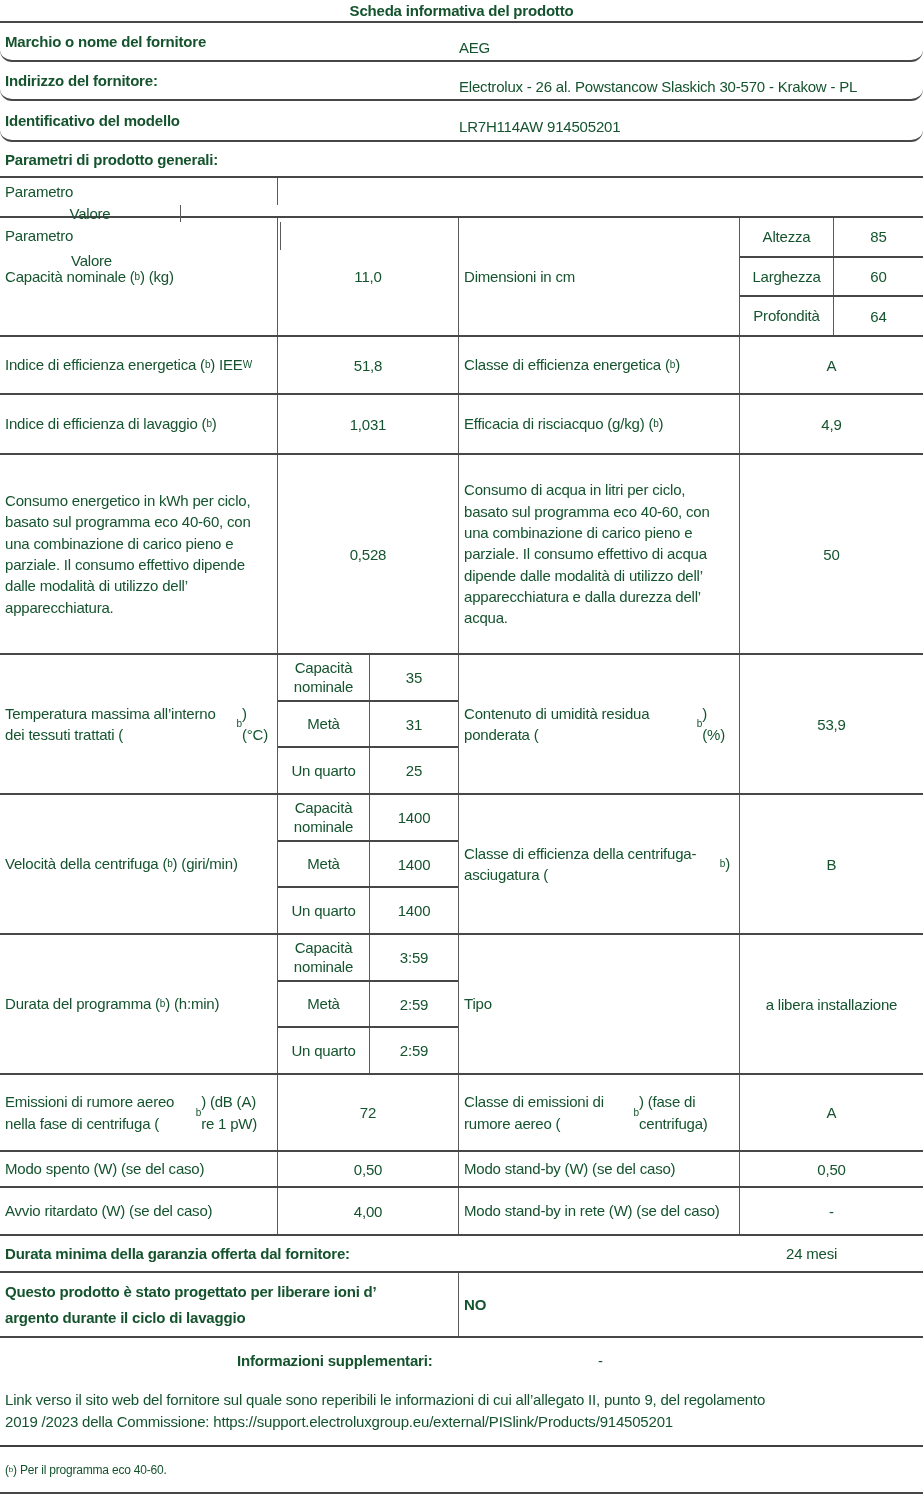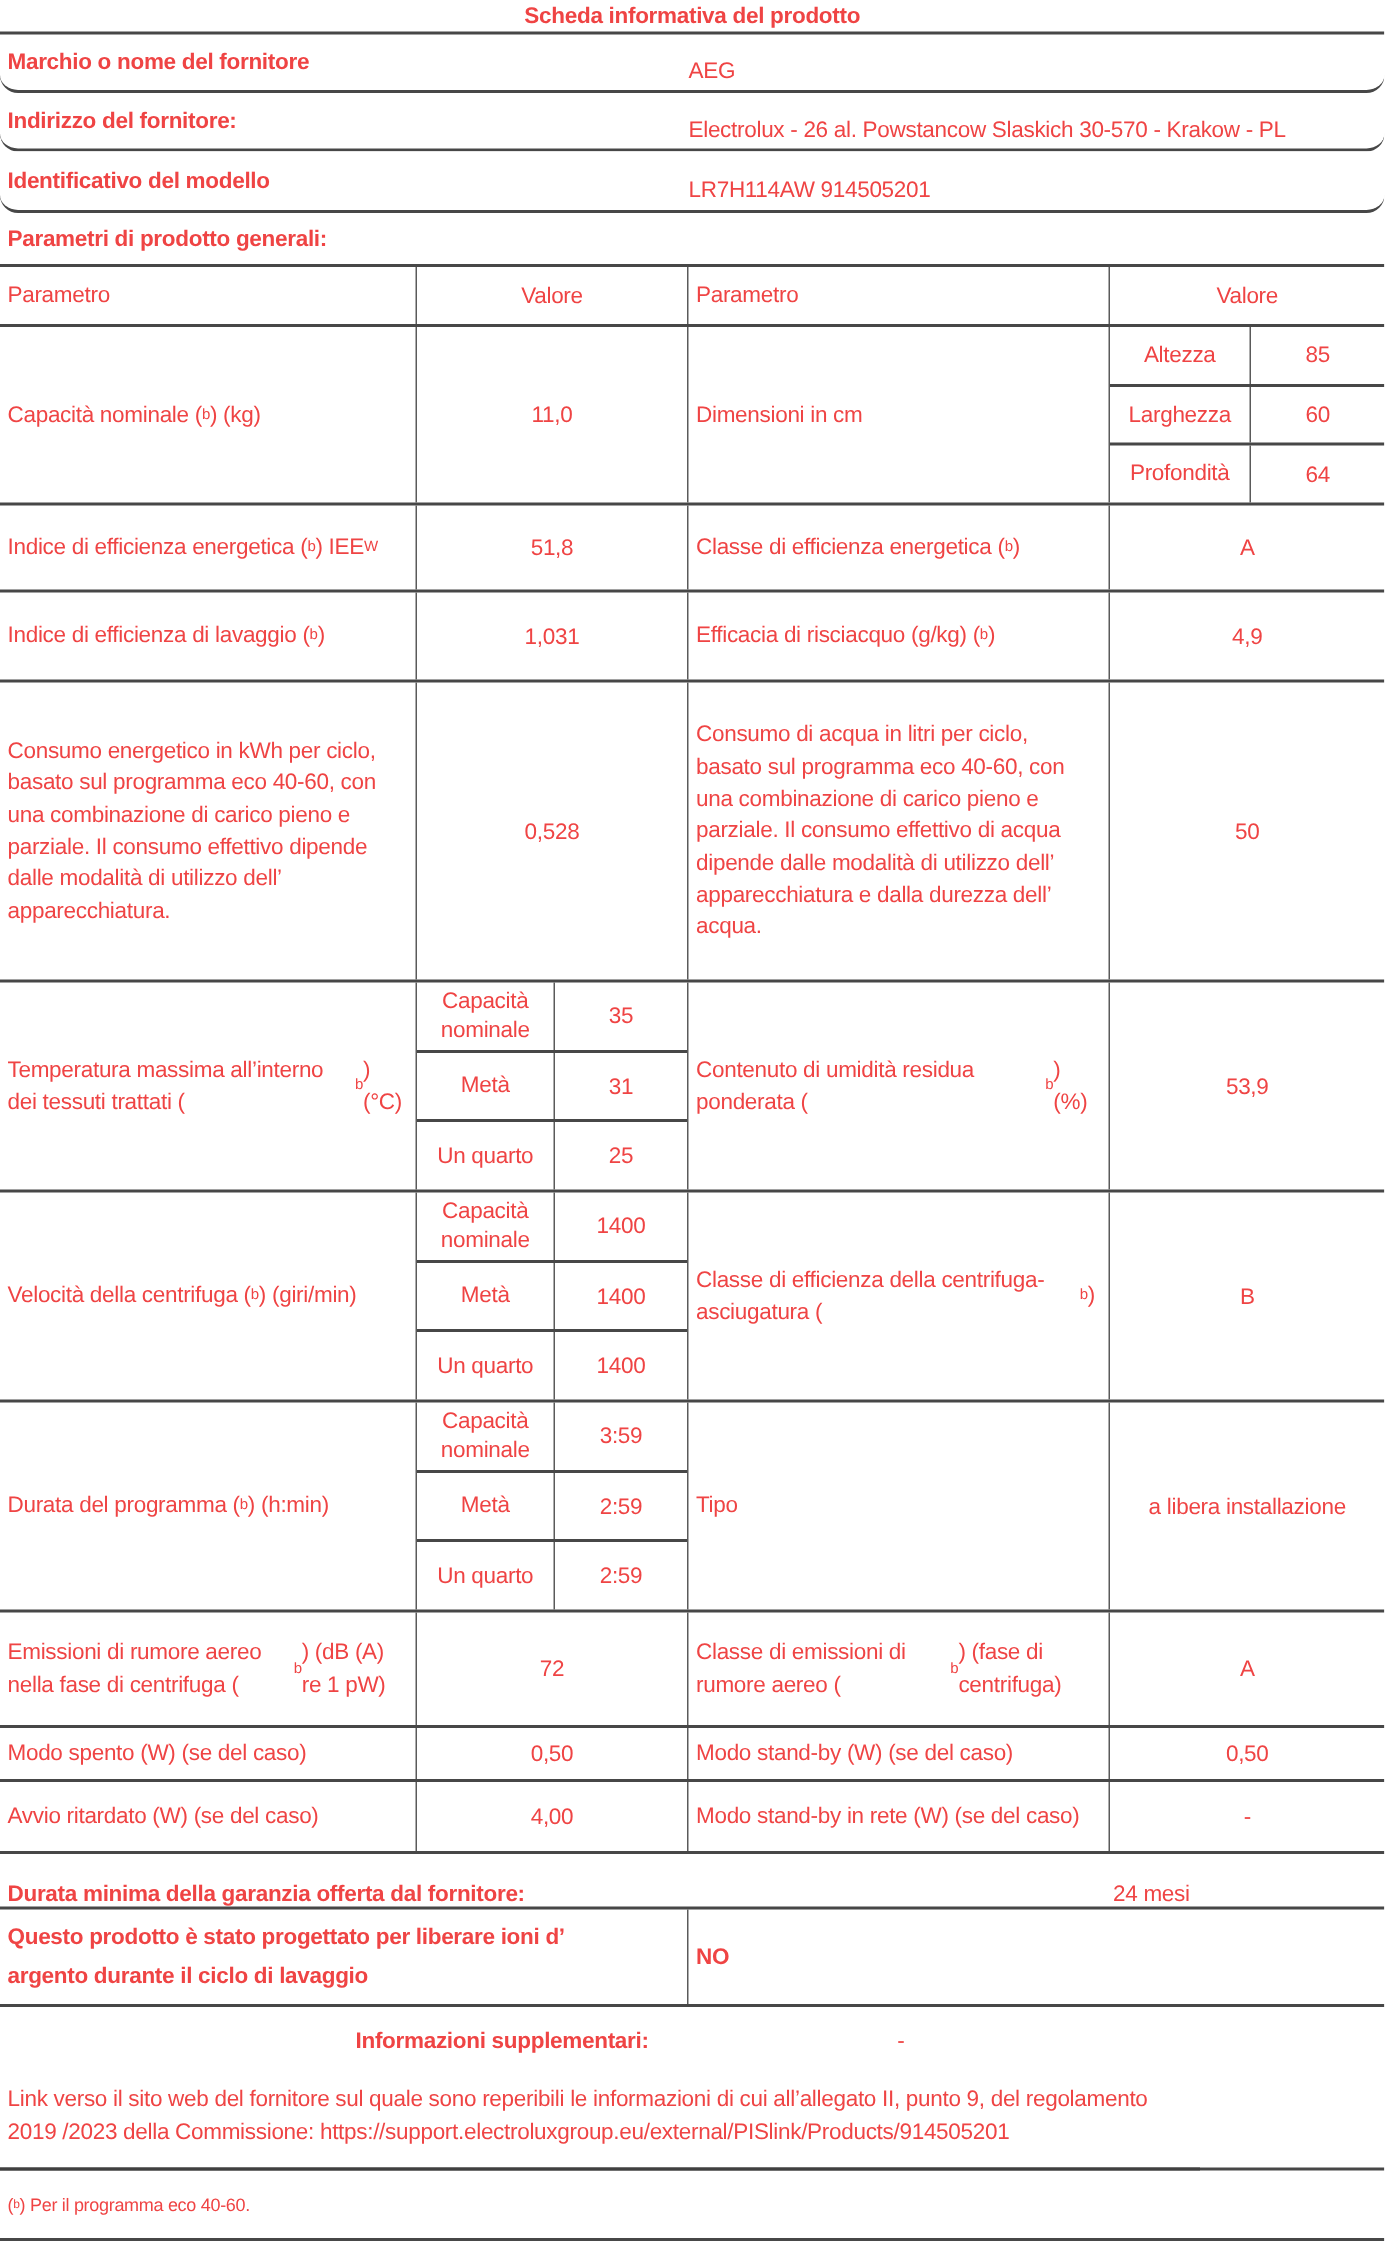--- a/index.html
+++ b/index.html
@@ -1,19 +1,19 @@
 <!DOCTYPE html>
 <html><head>
 <meta charset="utf-8">
 <style>
   * { margin:0; padding:0; box-sizing:border-box; }
   html,body { background:#ffffff; }
   .sheet {
     width:923px; height:1500px; margin:0 auto; background:#fff;
-    font-family:"Liberation Sans", sans-serif; font-size:15px; color:#ef4444;
+    font-family:"Liberation Sans", sans-serif; font-size:15px; color:#14532d;
     letter-spacing:-0.2px; overflow:hidden;
   }
   sup { font-size:10px; vertical-align:5px; line-height:0; }
   sub { font-size:10px; vertical-align:-3px; line-height:0; }
 
   
   .title-row { height:23px; display:flex; align-items:center; justify-content:center;
                font-weight:bold; border-bottom:2px solid #474747; }
   .kv-row { display:flex; align-items:center; border-bottom:2px solid #474747;border-radius:12px; }
   .kv-row.h39 { height:39px; } .kv-row.h41 { height:41px; }
@@ -25,35 +25,35 @@
   
   .trow { display:flex; align-items:stretch; border-bottom:2px solid #474747; }
   .c1 { width:278px; border-right:1px solid #5a5a5a; display:flex; align-items:center;
         padding:3px 9px 3px 5px; line-height:1.42; }
   .c2 { width:181px; border-right:1px solid #5a5a5a; display:flex; align-items:center;
         justify-content:center; text-align:center; }
   .c3 { width:281px; border-right:1px solid #5a5a5a; display:flex; align-items:center;
         padding:3px 9px 3px 5px; line-height:1.42; }
   .c4 { width:183px; display:flex; align-items:center; justify-content:center;
         text-align:center; padding:2px; }
-  .h40 { height:40px; } .h119 { height:119px; } .h58 { height:58px; } .h60 { height:60px; }
+  .h40 { height:40px;flex-direction:column; } .h119 { height:119px; } .h58 { height:58px; } .h60 { height:60px; }
   .h200 { height:200px; } .h140 { height:140px; } .h77 { height:77px; }
   .h36 { height:36px; } .h48 { height:48px; }
 
   
   .sub { display:flex; flex-direction:column; padding:0; text-align:left; align-items:stretch; }
   .subrow { flex:1 1 0; display:flex; align-items:stretch; min-height:0; }
   .subrow + .subrow { border-top:2px solid #474747; }
   .sublabel { width:92px; border-right:1px solid #5a5a5a; display:flex; align-items:center;
               justify-content:center; text-align:center; line-height:1.3; padding:1px 2px; }
   .subval { flex:1; display:flex; align-items:center; justify-content:center; }
   .sub4 .sublabel { width:94px; }
 
   
-  .warranty-row { height:37px; display:flex; align-items:flex-end; border-bottom:2px solid #474747; }
+  .warranty-row { height:37px; display:flex; align-items:center; border-bottom:2px solid #474747;gap:44px; }
   .warranty-label { width:740px; padding-left:5px; font-weight:bold; }
   .warranty-value { flex:1; padding-left:2px; }
   .silver-row { height:65px; display:flex; align-items:stretch; border-bottom:2px solid #474747; }
   .silver-label { width:459px; border-right:1px solid #5a5a5a; display:flex; align-items:center;
                   padding:2px 70px 2px 5px; font-weight:bold; line-height:1.7; }
   .silver-value { flex:1; display:flex; align-items:center; padding-left:5px; font-weight:bold; }
   .info-row { height:44px; display:flex; align-items:center;justify-content:center; }
   .info-label { width:278px; padding-left:5px; font-weight:bold; }
   .info-value { width:181px; text-align:center; }
   .link-para { height:65px; width:800px; padding:7px 0 0 5px; line-height:1.45;

